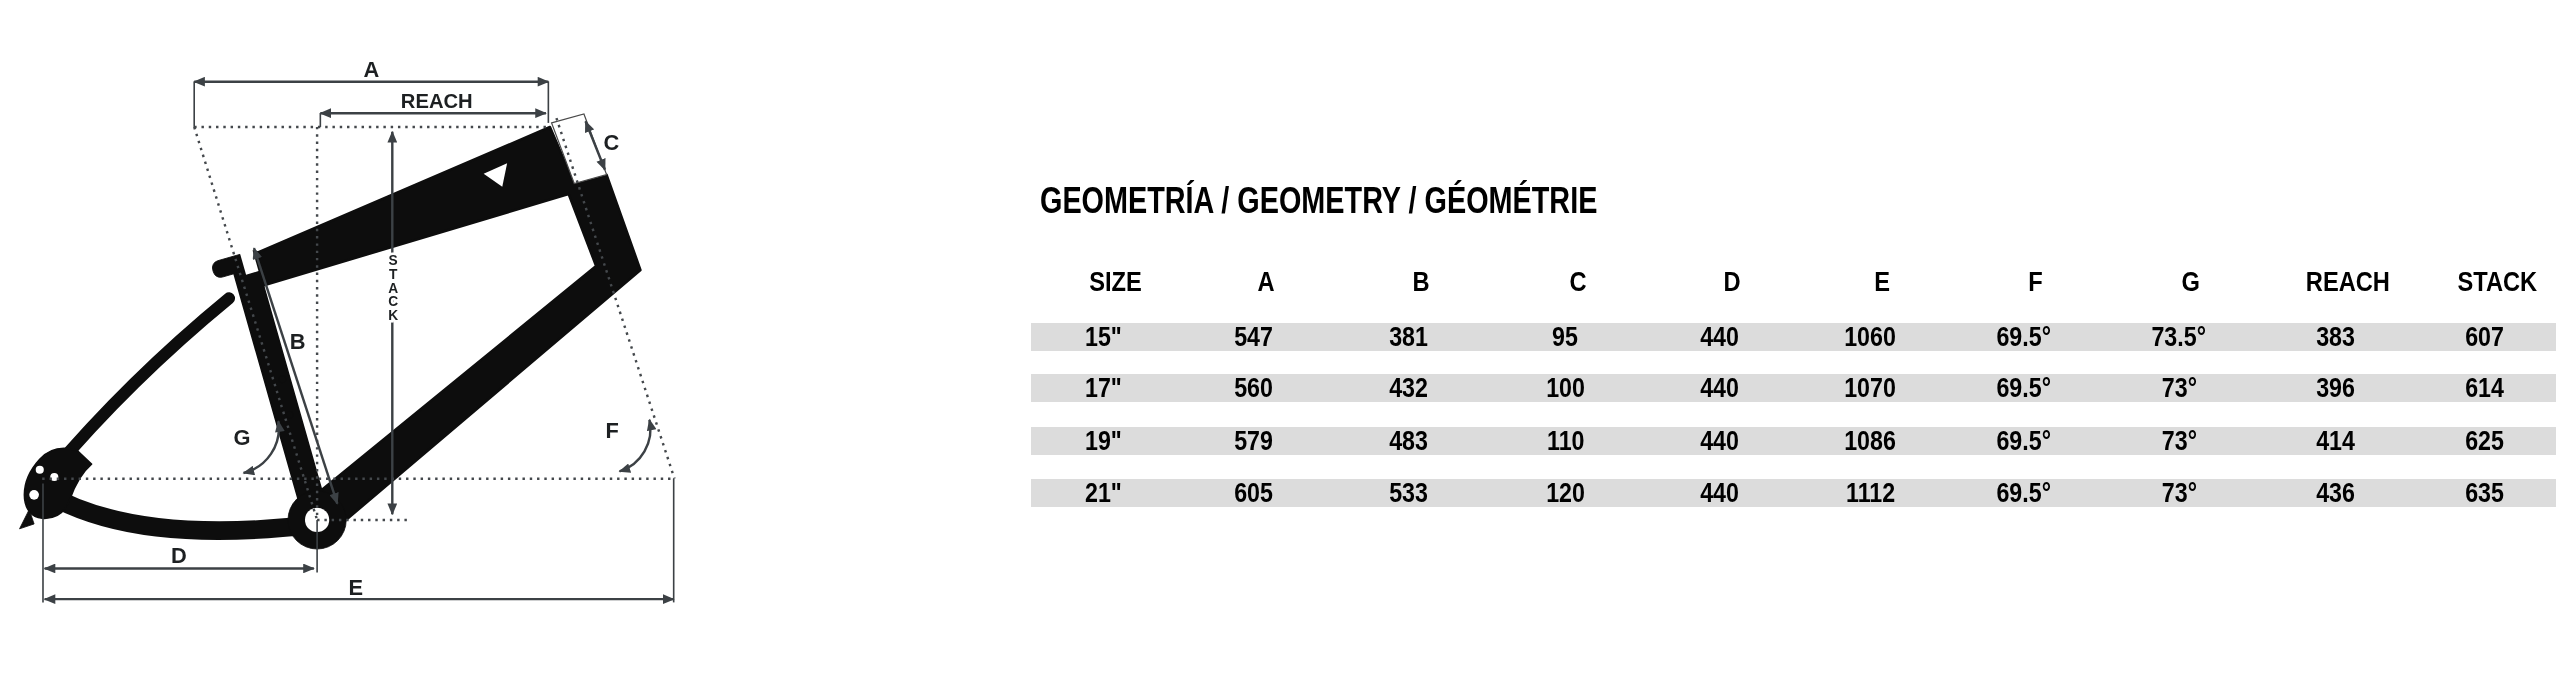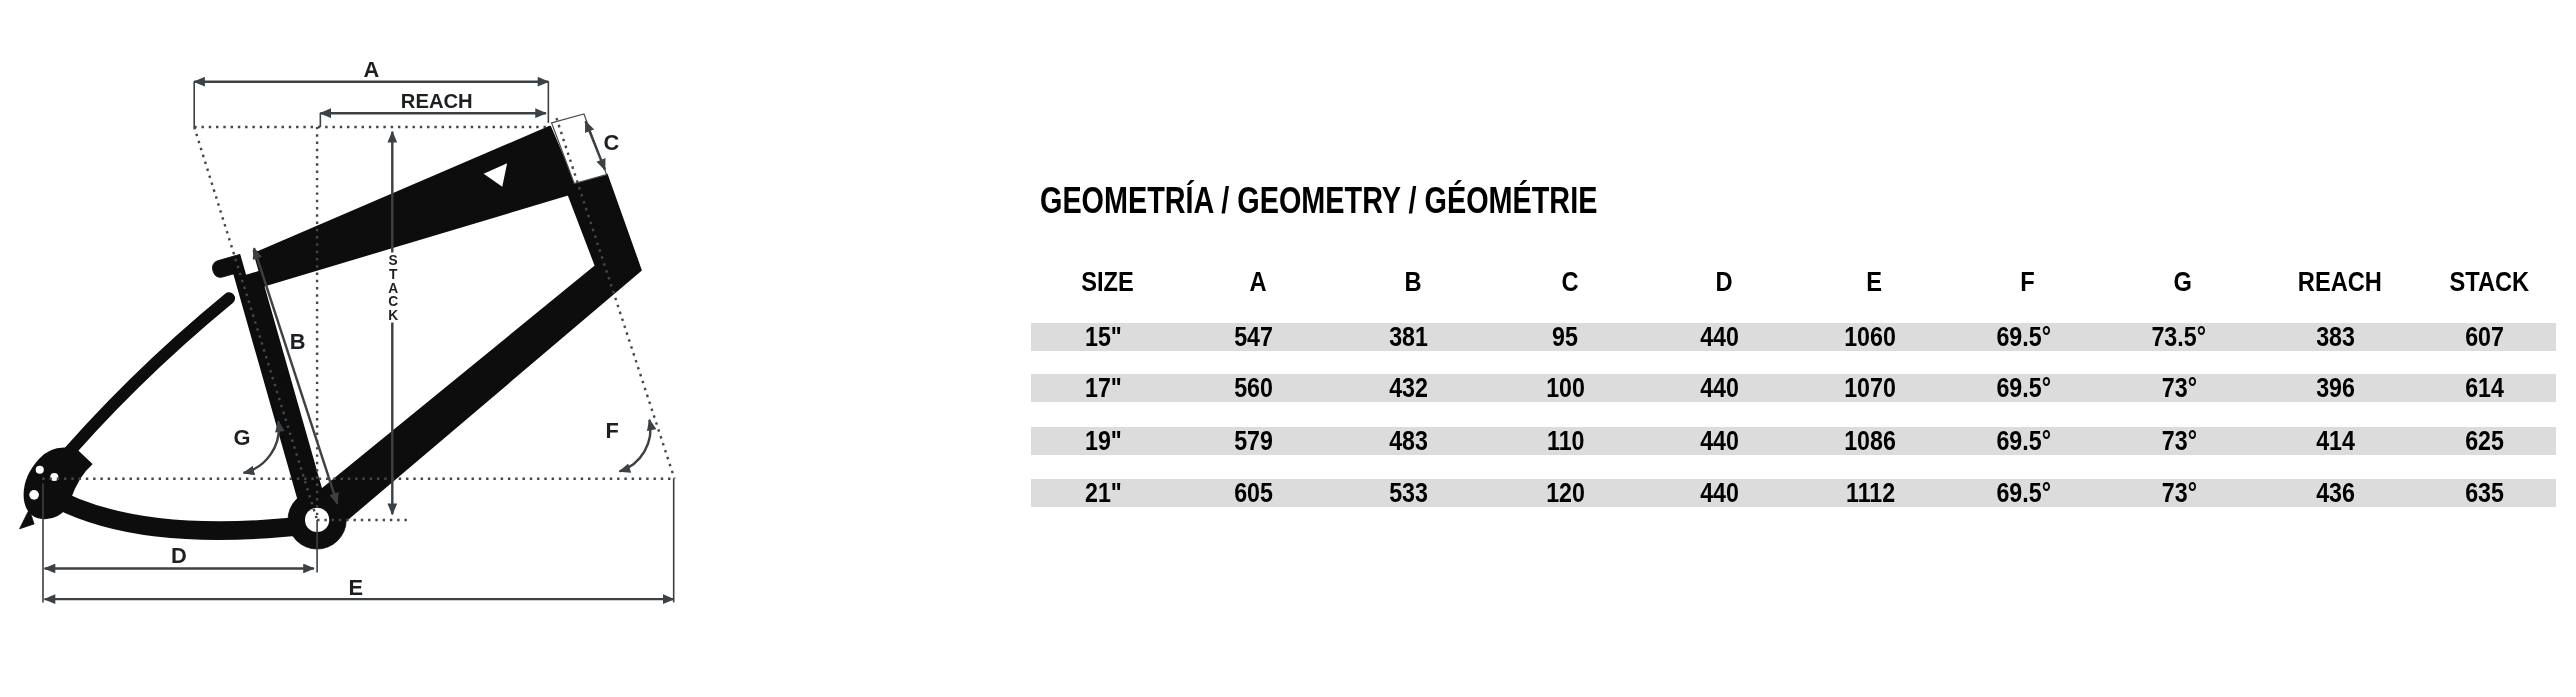--- a/index.html
+++ b/index.html
@@ -11,21 +11,21 @@
   .tablewrap{position:absolute;left:1031px;top:0;width:1525px;height:573px;}
   .title{
     position:absolute;left:9px;top:180px;font-size:36px;font-weight:bold;
     white-space:nowrap;transform:scaleX(0.80);transform-origin:left top;color:#000;
   }
   .grid10{
     display:grid;
     grid-template-columns:145px 155px 156px 157px 151px 151px 155px 156px 157px 142px;
     width:100%;
   }
-  .thead{position:absolute;left:4px;top:267px;height:29px;line-height:29px;font-size:27.5px;font-weight:bold;}
+  .thead{position:absolute;left:12px;top:267px;height:29px;line-height:29px;font-size:27.5px;font-weight:bold;}
   .cell{text-align:center;white-space:nowrap;}
   .cond{display:inline-block;transform:scaleX(0.86);}
   .trow{
     position:absolute;left:0;width:100%;height:28px;line-height:28px;
     background:#dcdcdc;font-size:27px;font-weight:bold;
   }
   .trow:nth-child(1){top:323px;}
   .trow:nth-child(2){top:374px;}
   .trow:nth-child(3){top:427px;}
   .trow:nth-child(4){top:479px;}

